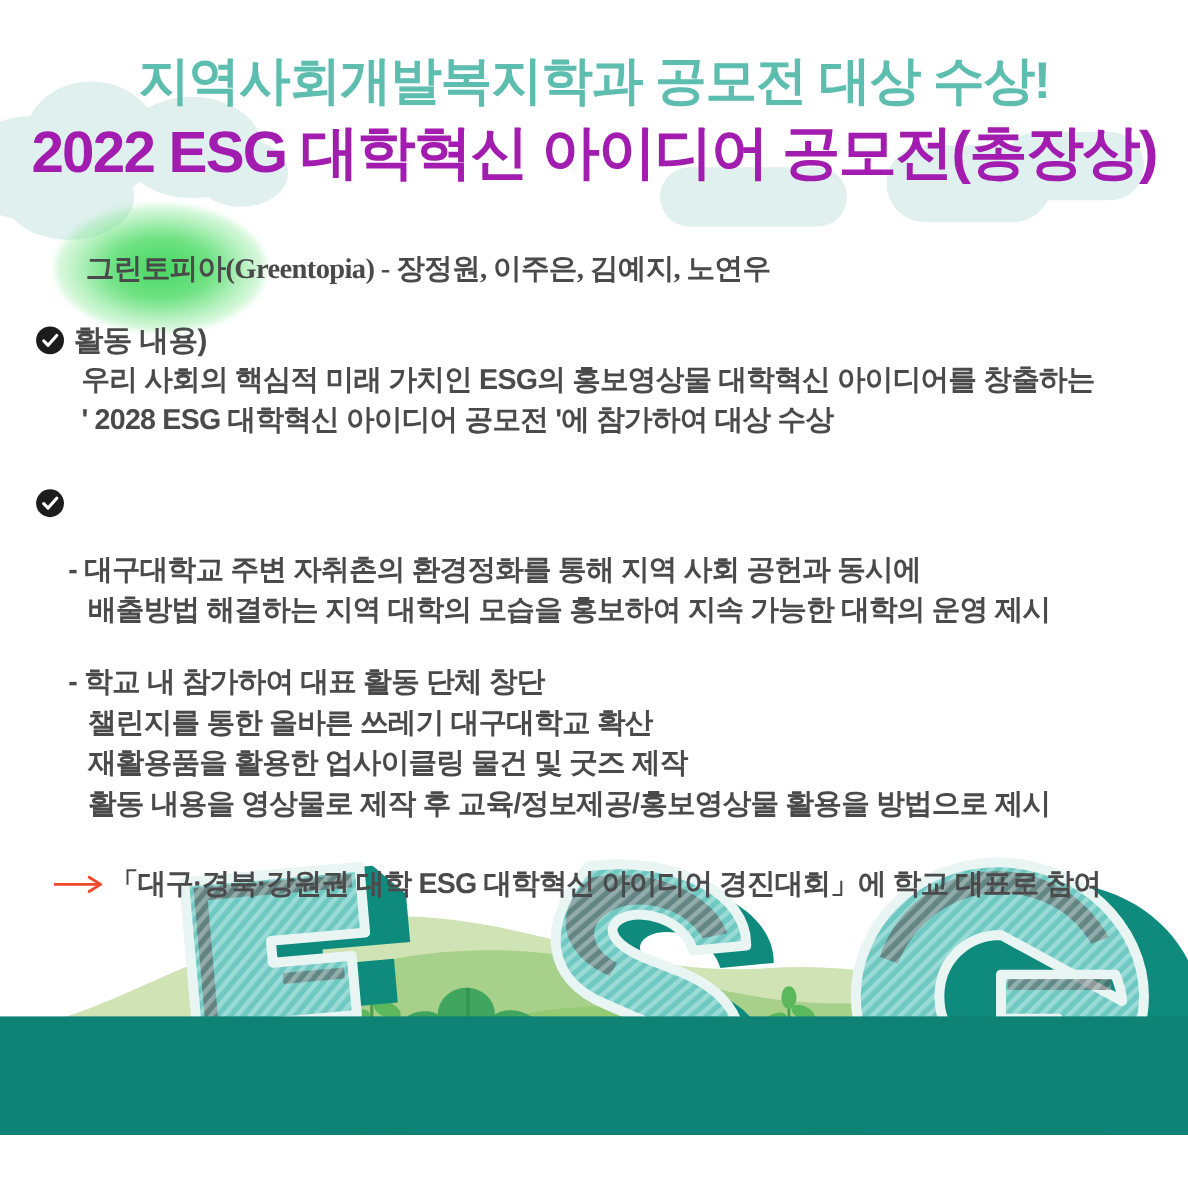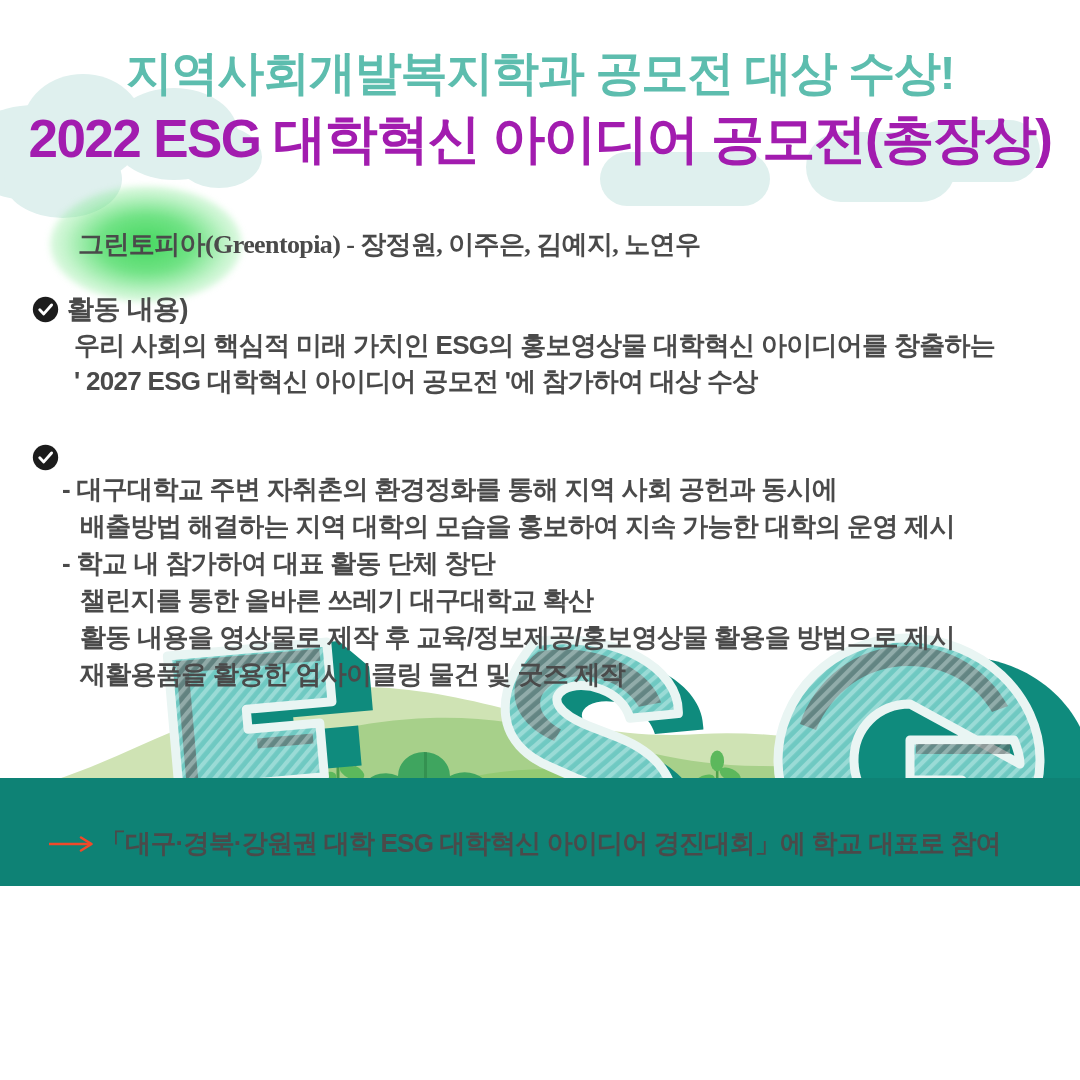--- a/index.html
+++ b/index.html
@@ -6,21 +6,21 @@
     margin: 0;
     padding: 0;
     background: #ffffff;
   }
   body {
     font-family: "Liberation Sans", "DejaVu Sans", sans-serif;
   }
   .poster {
     position: relative;
     width: 1080px;
-    height: 886px;
+    height: 1032px;
     overflow: hidden;
     background: #ffffff;
   }
 
   
   .cloud {
     position: absolute;
     background: #dff0ee;
     border-radius: 50%;
     z-index: 0;
@@ -126,34 +126,33 @@
   }
   .sub-line {
     font-size: 26px;
     font-weight: 600;
     letter-spacing: -0.7px;
     color: #4a4a4a;
     line-height: 1.42;
     white-space: nowrap;
   }
   .indent-1 { padding-left: 42px; }
-  .indent-dash { padding-left: 30px; }
+  .indent-dash { padding-left: 30px; margin-top: 28px; }
   .indent-2 { padding-left: 48px; }
   .gap-section { height: 40px; }
 
   
   .arrow-row {
     position: absolute;
     left: 48px;
     top: 786px;
     z-index: 3;
     display: flex;
     align-items: center;
     white-space: nowrap;
-    margin-top: 40px;
   }
   .arrow-icon {
     flex: 0 0 auto;
     width: 48px;
     height: 22px;
     margin-right: 4px;
   }
   .arrow-text {
     font-size: 26px;
     font-weight: 600;
@@ -199,36 +198,36 @@
   <div class="body-block">
 
     <div class="bullet-row">
       <svg class="check-icon" viewBox="0 0 32 32">
         <circle cx="16" cy="16" r="15" fill="#1c1c1c"></circle>
         <path d="M9.2 16.4 L13.9 21.2 L23.2 10.6" stroke="#ffffff" stroke-width="3.4" fill="none" stroke-linecap="round" stroke-linejoin="round"></path>
       </svg>
       <span class="bullet-head">활동 내용)</span>
     </div>
     <div class="sub-line indent-1">우리 사회의 핵심적 미래 가치인 ESG의 홍보영상물 대학혁신 아이디어를 창출하는</div>
-    <div class="sub-line indent-1">' 2027 ESG 대학혁신 아이디어 공모전 '에 참가하여 대상 수상</div>
+    <div class="sub-line indent-1">' 2028 ESG 대학혁신 아이디어 공모전 '에 참가하여 대상 수상</div>
 
     <div class="gap-section"></div>
 
     <div class="bullet-row">
       <svg class="check-icon" viewBox="0 0 32 32">
         <circle cx="16" cy="16" r="15" fill="#1c1c1c"></circle>
         <path d="M9.2 16.4 L13.9 21.2 L23.2 10.6" stroke="#ffffff" stroke-width="3.4" fill="none" stroke-linecap="round" stroke-linejoin="round"></path>
       </svg>
     </div>
     <div class="sub-line indent-dash">- 대구대학교 주변 자취촌의 환경정화를 통해 지역 사회 공헌과 동시에</div>
     <div class="sub-line indent-2">배출방법 해결하는 지역 대학의 모습을 홍보하여 지속 가능한 대학의 운영 제시</div>
     <div class="sub-line indent-dash">- 학교 내 참가하여 대표 활동 단체 창단</div>
     <div class="sub-line indent-2">챌린지를 통한 올바른 쓰레기 대구대학교 확산</div>
+    <div class="sub-line indent-2">재활용품을 활용한 업사이클링 물건 및 굿즈 제작</div>
     <div class="sub-line indent-2">활동 내용을 영상물로 제작 후 교육/정보제공/홍보영상물 활용을 방법으로 제시</div>
-    <div class="sub-line indent-2">재활용품을 활용한 업사이클링 물건 및 굿즈 제작</div>
   </div>
 
   <div class="arrow-row">
     <svg class="arrow-icon" viewBox="0 0 48 22">
       <line x1="1" y1="11" x2="42" y2="11" stroke="#f0492a" stroke-width="2.6"></line>
       <path d="M33 4.5 L43.5 11 L33 17.5" fill="none" stroke="#f0492a" stroke-width="2.6" stroke-linecap="round" stroke-linejoin="round"></path>
     </svg>
     <span class="arrow-text">「대구·경북·강원권 대학 ESG 대학혁신 아이디어 경진대회」에 학교 대표로 참여</span>
   </div>
 

